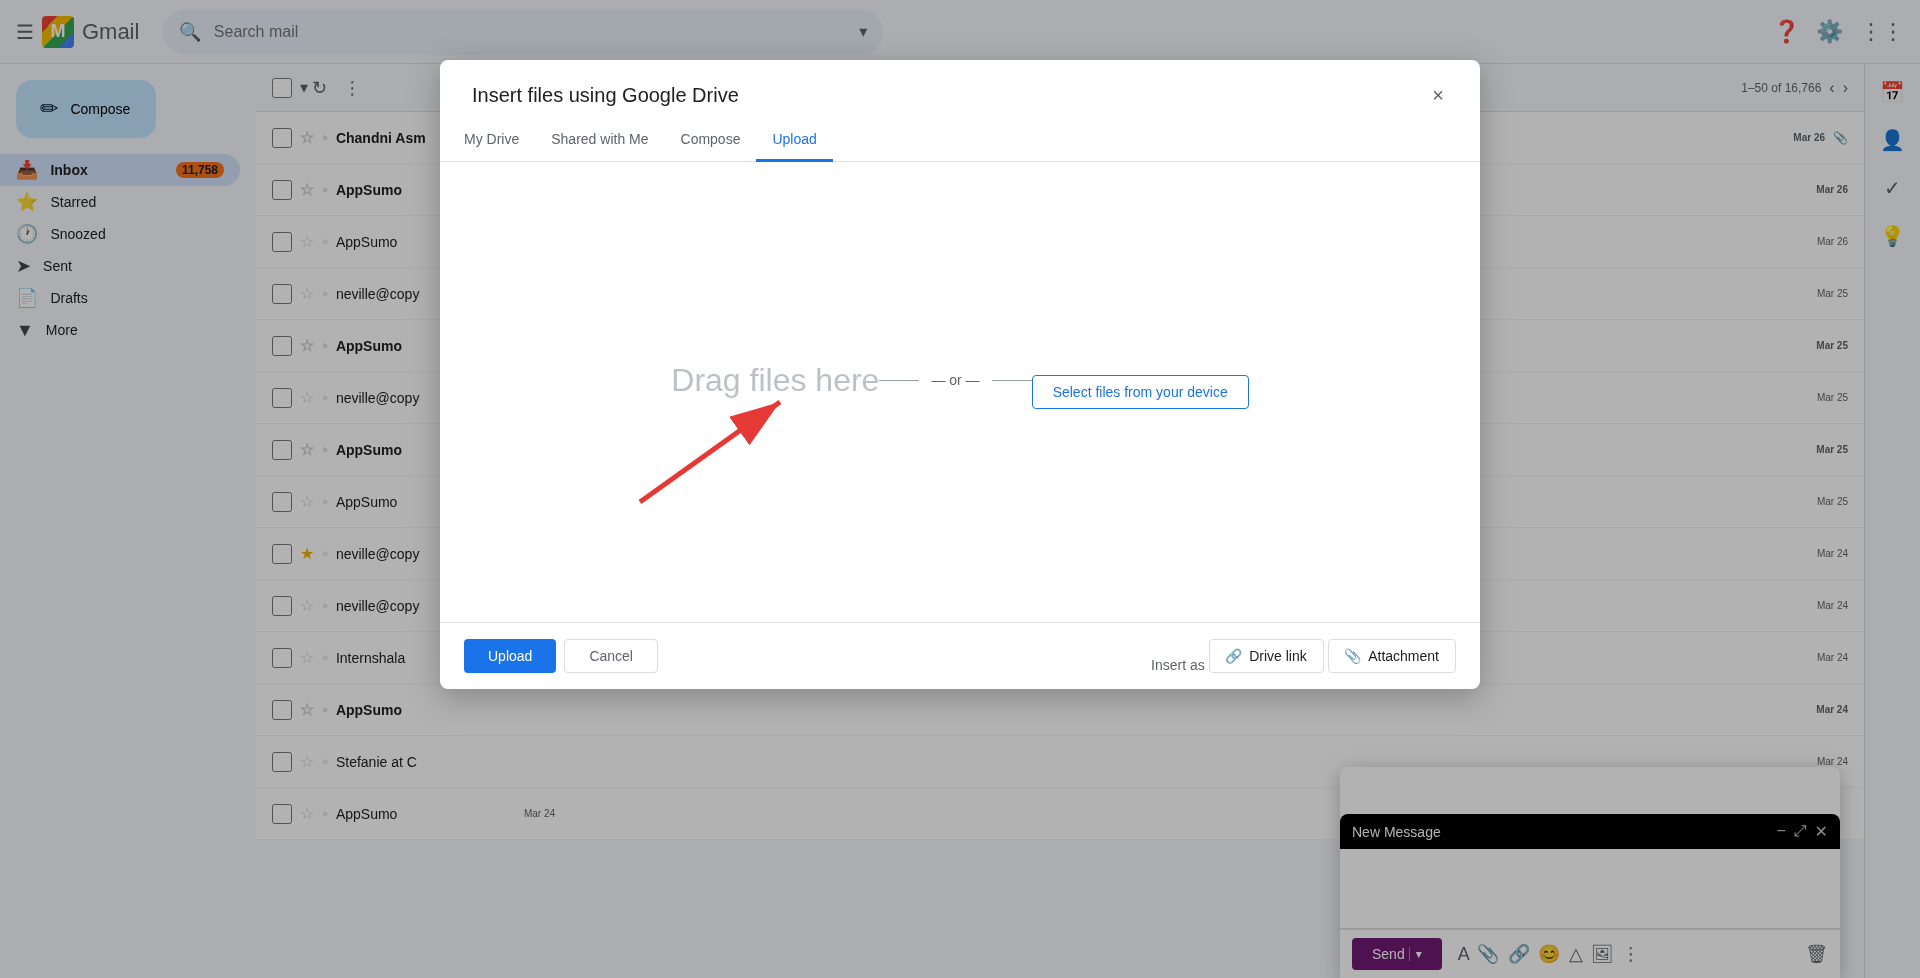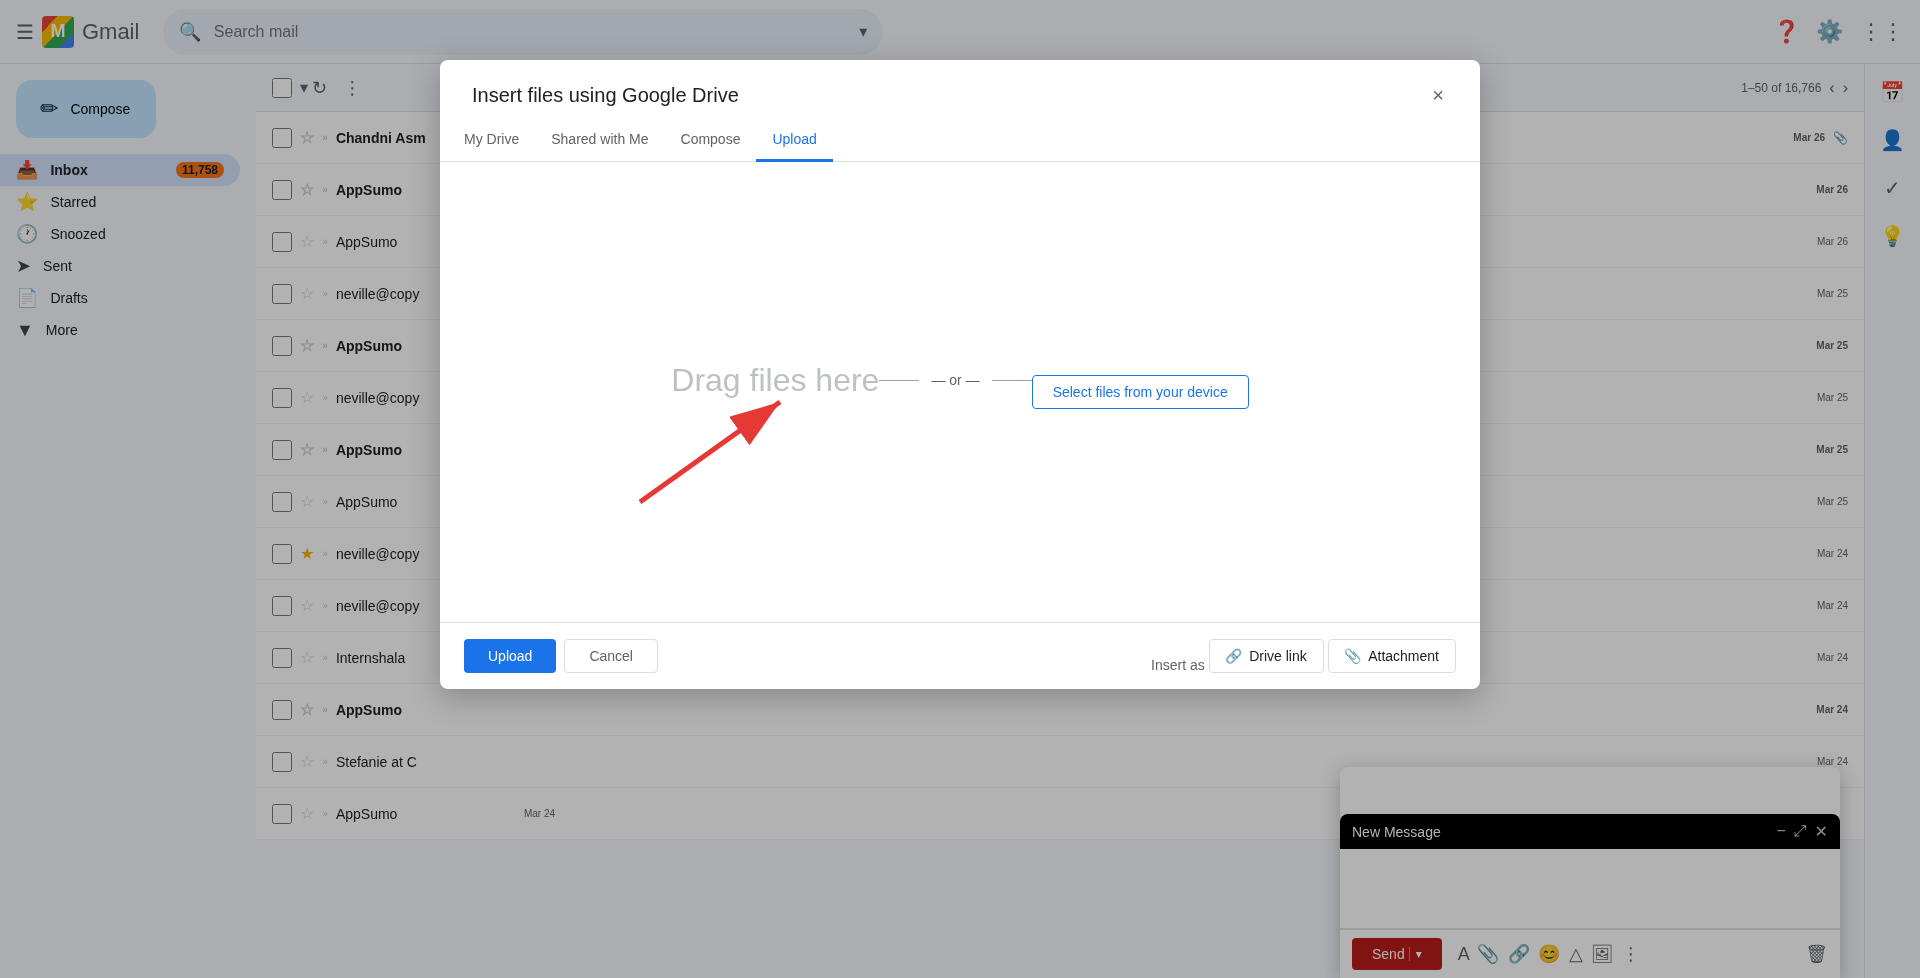--- a/index.html
+++ b/index.html
@@ -323,21 +323,21 @@
     .compose-header-icon { font-size: 16px; cursor: pointer; color: #ccc; }
 
     .send-bar {
       display: flex;
       align-items: center;
       padding: 8px 12px;
       border-top: 1px solid #e0e0e0;
       gap: 8px;
     }
     .send-btn {
-      background: #b91c1c;
+      background: #701a75;
       color: white;
       border: none;
       border-radius: 4px;
       padding: 8px 20px;
       font-size: 14px;
       cursor: pointer;
       display: flex;
       align-items: center;
       gap: 4px;
     }

